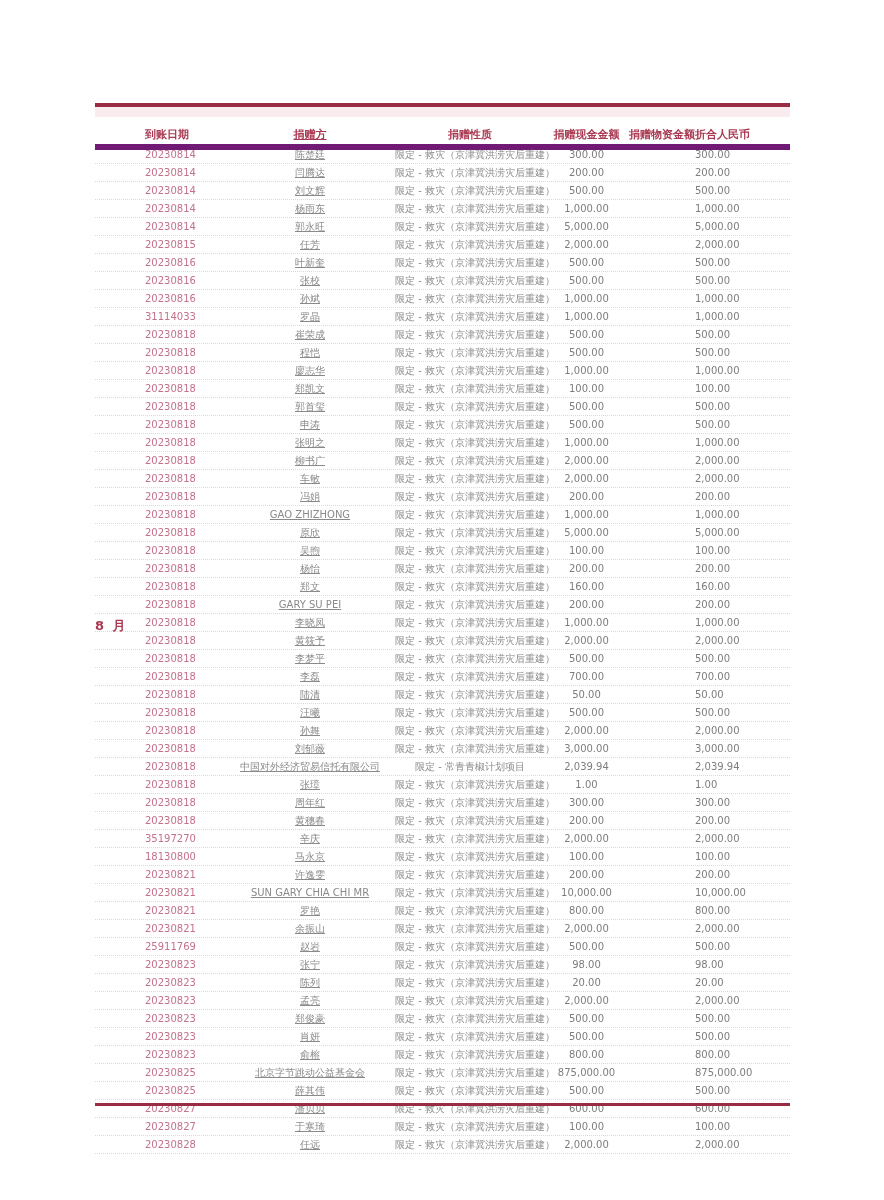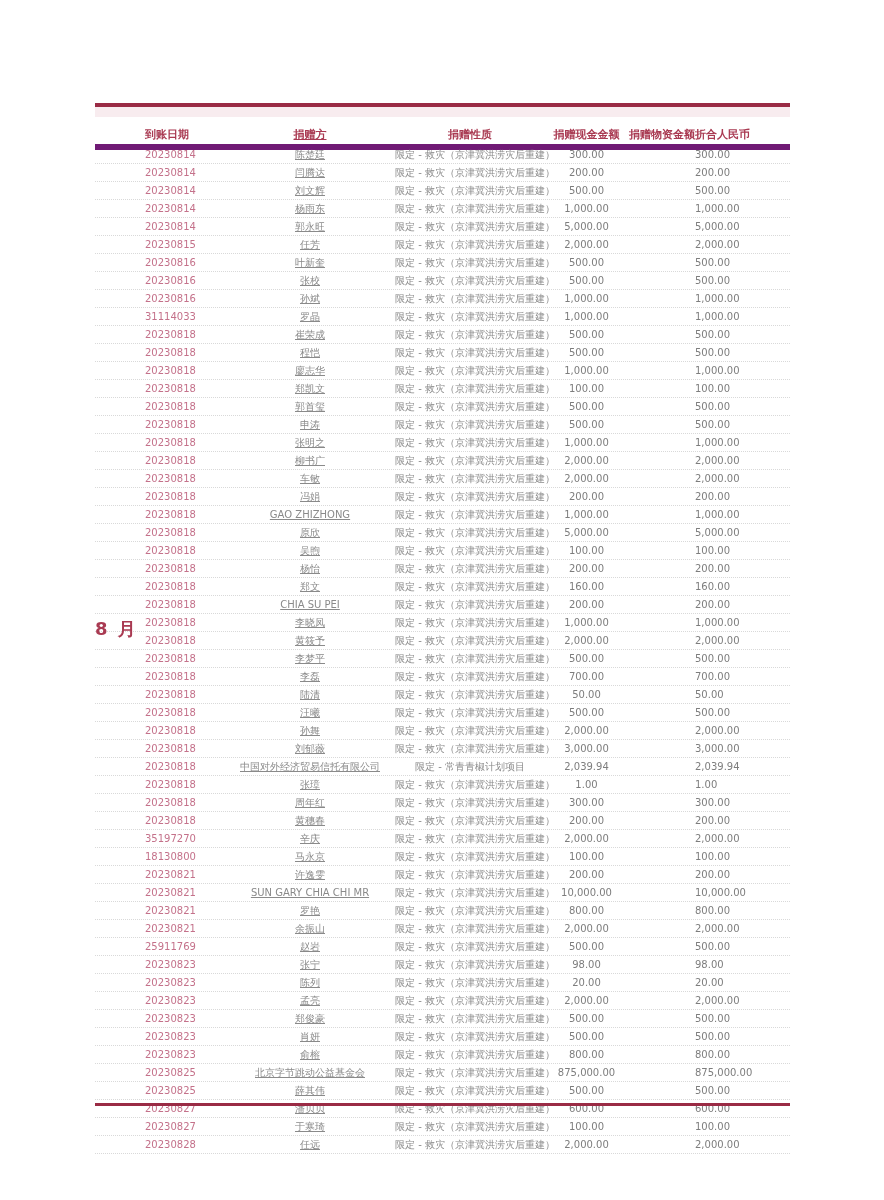--- a/index.html
+++ b/index.html
@@ -1,21 +1,21 @@
 <!DOCTYPE html>
 <html><head>
 <meta charset="utf-8">
 <style>
   html,body{margin:0;padding:0;background:#ffffff;}
   body{font-family:"DejaVu Sans","Liberation Sans",sans-serif;}
   .page{position:relative;width:884px;height:1200px;background:#fff;overflow:hidden;}
   .topbar{position:absolute;left:95px;top:103px;width:695px;height:4px;background:#9a2b45;}
   .pinkband{position:absolute;left:95px;top:107px;width:695px;height:10px;background:#f8ecef;}
   .bottombar{position:absolute;left:95px;top:1103px;width:695px;height:3px;background:#9a2b45;}
-  .month-label{position:absolute;left:95px;top:617px;font-size:18px;font-weight:bold;color:#a93a52;letter-spacing:2px;}
+  .month-label{position:absolute;left:95px;top:617px;font-size:13px;font-weight:bold;color:#a93a52;letter-spacing:2px;}
   .thead{position:absolute;left:95px;top:124px;width:695px;height:20px;display:flex;align-items:center;
          border-bottom:6px solid #701a75;font-size:11px;font-weight:bold;color:#a93a52;}
   .rows{position:absolute;left:95px;top:146px;width:695px;}
   .trow{display:flex;align-items:center;height:17px;border-bottom:1px dotted #d9d9d9;font-size:10px;color:#7d7d7d;}
   .c-date{margin-left:50px;width:80px;text-align:left;}
   .c-donor{width:170px;text-align:center;white-space:nowrap;overflow:hidden;text-decoration:underline;}
   .c-nature{width:150px;text-align:center;white-space:nowrap;overflow:visible;}
   .c-cash{width:83px;text-align:center;}
   .c-goods{width:67px;text-align:right;}
   .c-rmb{width:77px;text-align:left;}
@@ -235,21 +235,21 @@
       <div class="trow">
         <div class="c-date">20230818</div>
         <div class="c-donor">郑文</div>
         <div class="c-nature">限定 - 救灾（京津冀洪涝灾后重建）</div>
         <div class="c-cash">160.00</div>
         <div class="c-goods"></div>
         <div class="c-rmb">160.00</div>
       </div>
       <div class="trow">
         <div class="c-date">20230818</div>
-        <div class="c-donor">CHIA SU PEI</div>
+        <div class="c-donor">GARY SU PEI</div>
         <div class="c-nature">限定 - 救灾（京津冀洪涝灾后重建）</div>
         <div class="c-cash">200.00</div>
         <div class="c-goods"></div>
         <div class="c-rmb">200.00</div>
       </div>
       <div class="trow">
         <div class="c-date">20230818</div>
         <div class="c-donor">李晓凤</div>
         <div class="c-nature">限定 - 救灾（京津冀洪涝灾后重建）</div>
         <div class="c-cash">1,000.00</div>

